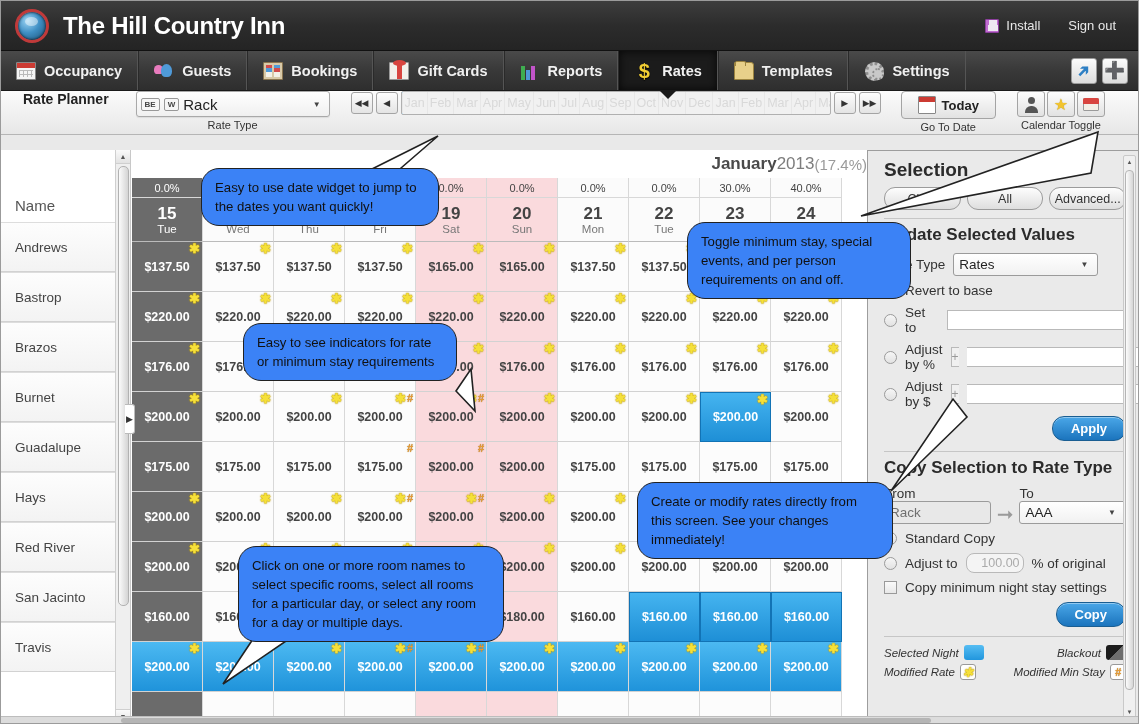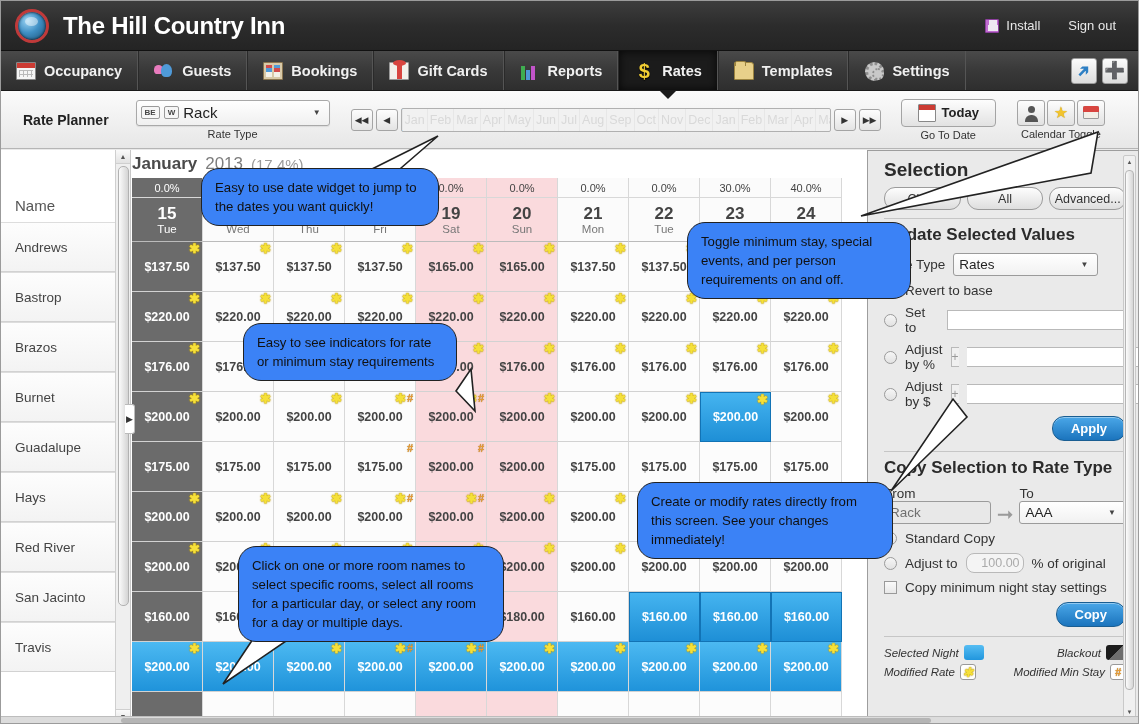--- a/index.html
+++ b/index.html
@@ -112,24 +112,24 @@
     width:26px;height:26px;border-radius:3px;border:1px solid #9a9a9a;
     background:linear-gradient(to bottom,#fcfcfc,#dcdcdc);
     display:flex;align-items:center;justify-content:center;cursor:pointer;
     font-size:15px; font-weight:bold; line-height:1;
   }
   .arrow-blue{color:#2d7fc4;font-size:16px;transform:rotate(-45deg);}
   .plus-green{color:#41a041;font-size:17px;}
 
   
   .ribbon {
-    height: 58px;
+    height: 44px;
     background: linear-gradient(to bottom, #fbfbfb, #e7e7e7);
     border-bottom: 1px solid #b5b5b5;
-    display: flex; align-items: center;
+    display: flex; align-items: flex-start;
     position: relative;
   }
   .rib-group { display:flex; flex-direction:column; justify-content:center; padding: 0 10px; position:relative; }
   .rib-sep { width:1px; background:#cfcfcf; margin: 6px 0; }
   .rib-label { font-size:11px; color:#333; text-align:center; margin-top:2px; }
   .rate-planner-lbl { font-size: 14px; color:#222; font-weight:600; padding: 0 16px 0 22px; display:flex; align-items:center; }
 
   .ratetype-select {
     width: 194px; height: 26px;
     background: linear-gradient(to bottom,#ffffff,#f0f0f0);
@@ -199,21 +199,21 @@
     background:linear-gradient(to right,#fbfbfb,#d4d4d4);border:1px solid #b2b2b2;}
 
   .collapse-handle{
     position:absolute;left:124px;top:254px;width:10px;height:30px;
     background:#ffffff;border:1px solid #bbb;border-left:none;border-radius:0 3px 3px 0;
     display:flex;align-items:center;justify-content:center;font-size:9px;color:#333;z-index:12;cursor:pointer;
   }
 
   
   .grid { position:absolute; left:131px; top:0; right:271px; bottom:0; overflow:hidden; background:#fff; }
-  .grid-title { height:28px; display:flex;align-items:center;justify-content:flex-start;gap:8px;
+  .grid-title { height:28px; display:flex;align-items:center;justify-content:flex-end;
     font-size:17px;color:#555;}
   .grid-title .m { font-weight:bold; color:#4a4a4a; }
   .grid-title .y { color:#7d7d7d; }
   .grid-title .p { color:#9a9a9a; font-size:15px; }
   .row { display:flex; }
   .pct-row .cell {
     height:20px; font-size:11px; color:#444; display:flex;align-items:center;justify-content:center;
     border-right:1px solid #d8d8d8; border-bottom:1px solid #d8d8d8; background:#fbfbfb;
   }
   .date-row .cell {

